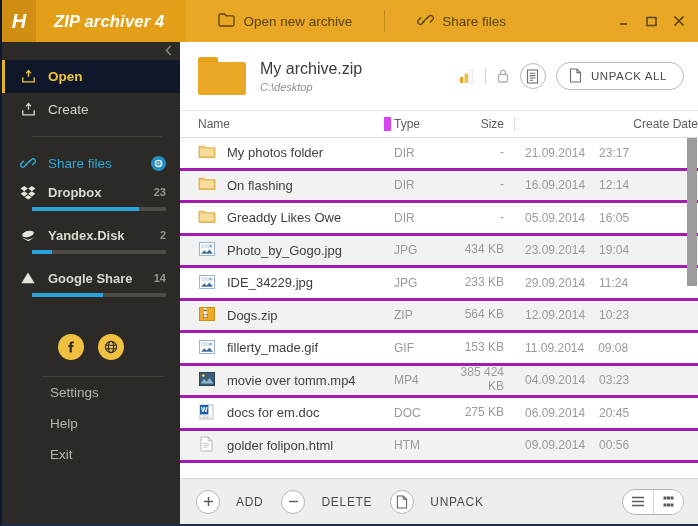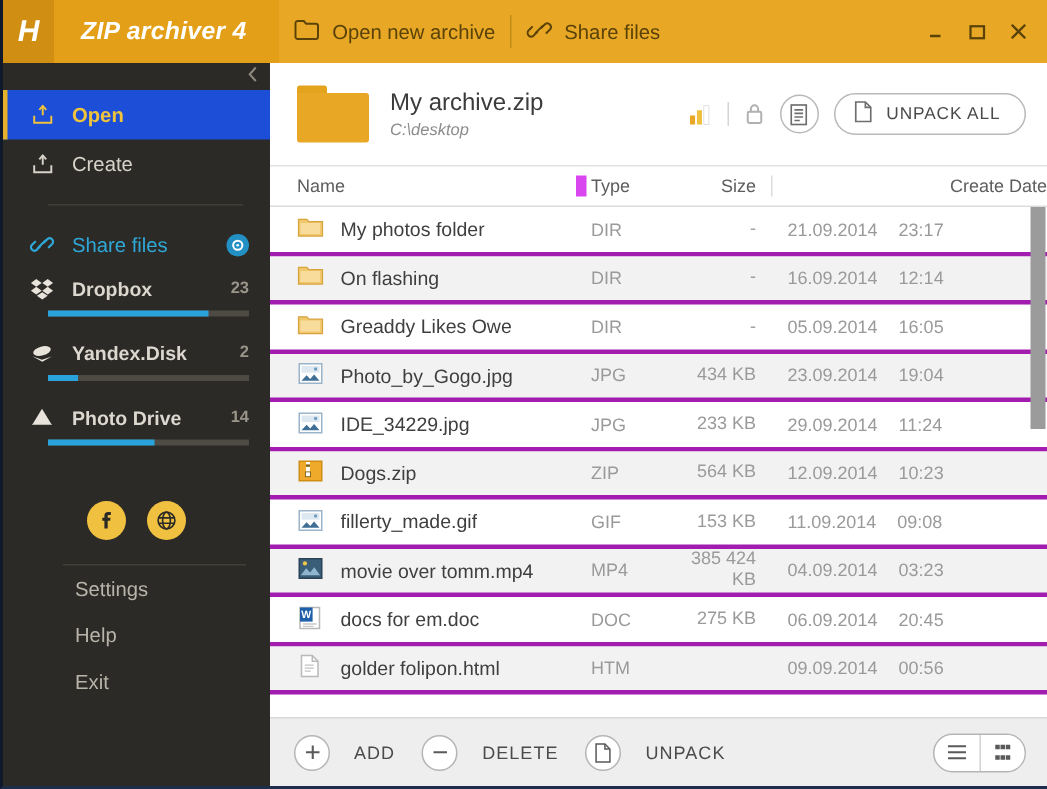--- a/index.html
+++ b/index.html
@@ -43,21 +43,21 @@
     font-size: 16.5px;
     display: flex; align-items: center;
     padding: 0 22px 0 18px;
     letter-spacing: .2px;
     white-space: nowrap;
   }
   .tb-action {
     display: flex; align-items: center; gap: 8px;
     color: #5a4208;
     font-size: 13.5px;
-    padding: 0 10px;
+    padding: 0 32px;
     white-space: nowrap;
   }
   .tb-sep {
     width: 1px; background: rgba(120,88,10,.35);
     margin: 10px 0;
   }
   .win-btns {
     margin-left: auto;
     display: flex; align-items: center; gap: 14px;
     padding: 0 12px 0 10px;
@@ -90,21 +90,21 @@
     height: 32px;
     display: flex; align-items: center;
     padding-left: 18px;
     gap: 12px;
     font-size: 13.5px;
     color: #d7d2c8;
     position: relative;
   }
   .nav-item.big { height: 33px; }
   .nav-item.active {
-    background: #1d4ed8;
+    background: #0f172a;
     color: #f0c33c;
     font-weight: bold;
   }
   .nav-item.active::before {
     content: "";
     position: absolute; left: 0; top: 0; bottom: 0;
     width: 3px; background: #e6b22b;
   }
   .nav-icon { width: 16px; display: flex; align-items: center; justify-content: center; }
   .nav-icon svg { display: block; }
@@ -429,21 +429,21 @@
 
         <div class="cloud-row">
           <span class="nav-icon">
             <svg width="16" height="14" viewBox="0 0 16 14">
                 <g fill="#e9e4db">
                   <path d="M8 1.5 13.8 11H2.2z"></path>
                   <path d="M1.2 12.2h13.6l-1.1-1.2H2.3z"></path>
                 </g>
               </svg>
           </span>
-          <span>Photo Drive</span>
+          <span>Google Share</span>
           <span class="amt">14</span>
         </div>
         <div class="bar-wrap">
           <div class="bar-fill" id="bar2" style="width: 53%;"></div>
         </div>
       </div>
 
       <div class="social">
         <span class="sbtn">
           <svg width="22" height="22" viewBox="0 0 22 22">

